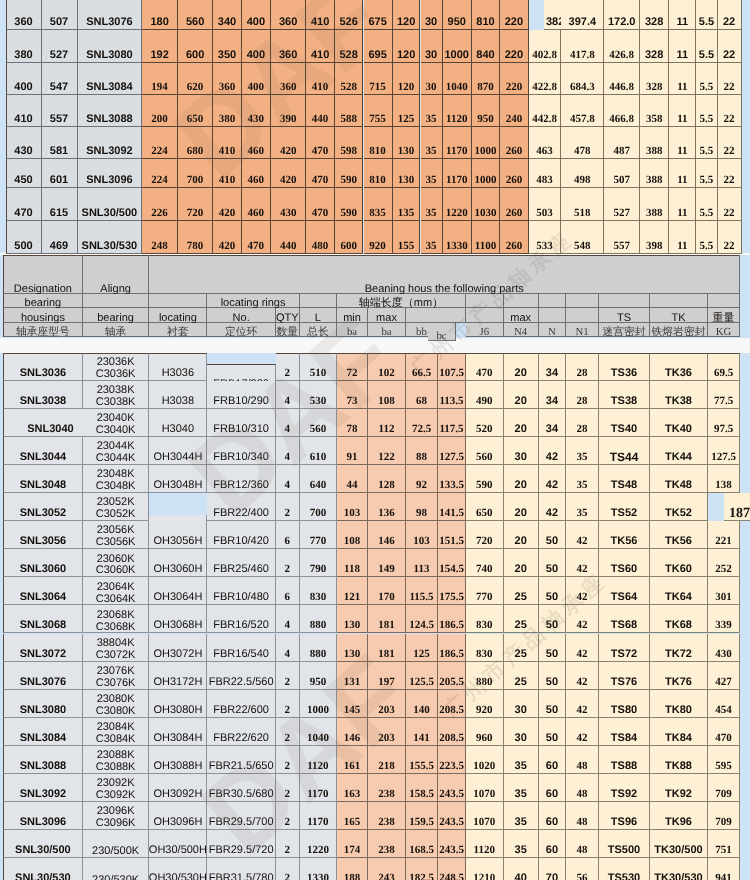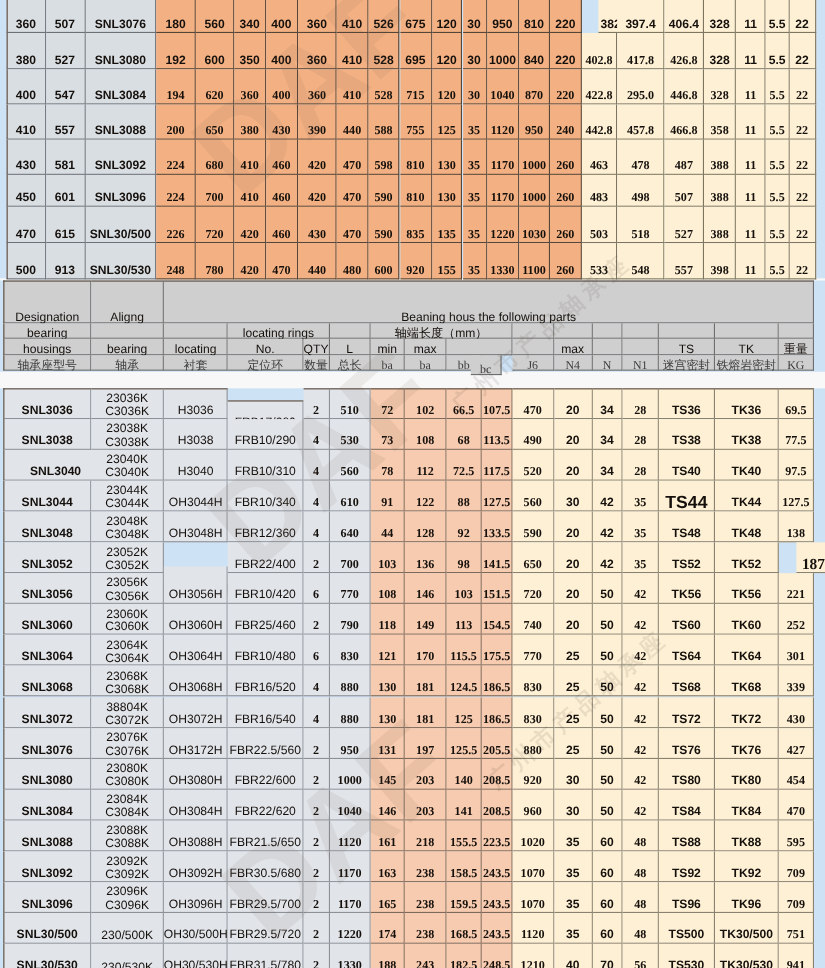--- a/index.html
+++ b/index.html
@@ -47,21 +47,21 @@
 <div class="cell o sa" style="left:306.3px;top:-0.5px;width:28.6px;height:30.5px;font-size:11px">410</div>
 <div class="cell o sa" style="left:334.9px;top:-0.5px;width:28.6px;height:30.5px;font-size:11px">526</div>
 <div class="cell o sa" style="left:363.5px;top:-0.5px;width:29.2px;height:30.5px;font-size:11px">675</div>
 <div class="cell o sa" style="left:392.7px;top:-0.5px;width:27.8px;height:30.5px;font-size:11px">120</div>
 <div class="cell o sa" style="left:420.5px;top:-0.5px;width:22px;height:30.5px;font-size:11px">30</div>
 <div class="cell o sa" style="left:442.5px;top:-0.5px;width:29.5px;height:30.5px;font-size:11px">950</div>
 <div class="cell o sa" style="left:472px;top:-0.5px;width:27.9px;height:30.5px;font-size:11px">810</div>
 <div class="cell o sa" style="left:499.9px;top:-0.5px;width:29px;height:30.5px;font-size:11px">220</div>
 <div class="cell c sa" style="left:544px;top:-0.5px;width:32.4px;height:30.5px;font-size:11px">382.4</div>
 <div class="cell c sa" style="left:561.3px;top:-0.5px;width:43px;height:30.5px;font-size:11px">397.4</div>
-<div class="cell c sa" style="left:604.3px;top:-0.5px;width:35.8px;height:30.5px;font-size:11px">406.4</div>
+<div class="cell c sa" style="left:604.3px;top:-0.5px;width:35.8px;height:30.5px;font-size:11px">172.0</div>
 <div class="cell c sa" style="left:640.1px;top:-0.5px;width:29.2px;height:30.5px;font-size:11px">328</div>
 <div class="cell c sa" style="left:669.3px;top:-0.5px;width:27.1px;height:30.5px;font-size:11px">11</div>
 <div class="cell c sa" style="left:696.4px;top:-0.5px;width:21.2px;height:30.5px;font-size:11px">5.5</div>
 <div class="cell c sa" style="left:717.6px;top:-0.5px;width:24px;height:30.5px;font-size:11px">22</div>
 <div class="cell g sa lb" style="left:5.5px;top:30px;width:36px;height:32.5px;font-size:11px">380</div>
 <div class="cell g sa" style="left:41.5px;top:30px;width:36px;height:32.5px;font-size:11px">527</div>
 <div class="cell g sa" style="left:77.5px;top:30px;width:64.8px;height:32.5px;font-size:11px">SNL3080</div>
 <div class="cell o sa" style="left:142.3px;top:30px;width:35.6px;height:32.5px;font-size:11px">192</div>
 <div class="cell o sa" style="left:177.9px;top:30px;width:35.4px;height:32.5px;font-size:11px">600</div>
 <div class="cell o sa" style="left:213.3px;top:30px;width:28.4px;height:32.5px;font-size:11px">350</div>
@@ -92,21 +92,21 @@
 <div class="cell o sf" style="left:271px;top:62.5px;width:35.3px;height:32px;font-size:11px">360</div>
 <div class="cell o sf" style="left:306.3px;top:62.5px;width:28.6px;height:32px;font-size:11px">410</div>
 <div class="cell o sf" style="left:334.9px;top:62.5px;width:28.6px;height:32px;font-size:11px">528</div>
 <div class="cell o sf" style="left:363.5px;top:62.5px;width:29.2px;height:32px;font-size:11px">715</div>
 <div class="cell o sf" style="left:392.7px;top:62.5px;width:27.8px;height:32px;font-size:11px">120</div>
 <div class="cell o sf" style="left:420.5px;top:62.5px;width:22px;height:32px;font-size:11px">30</div>
 <div class="cell o sf" style="left:442.5px;top:62.5px;width:29.5px;height:32px;font-size:11px">1040</div>
 <div class="cell o sf" style="left:472px;top:62.5px;width:27.9px;height:32px;font-size:11px">870</div>
 <div class="cell o sf" style="left:499.9px;top:62.5px;width:29px;height:32px;font-size:11px">220</div>
 <div class="cell c sf" style="left:528.9px;top:62.5px;width:32.4px;height:32px;font-size:11px">422.8</div>
-<div class="cell c sf" style="left:561.3px;top:62.5px;width:43px;height:32px;font-size:11px">295.0</div>
+<div class="cell c sf" style="left:561.3px;top:62.5px;width:43px;height:32px;font-size:11px">684.3</div>
 <div class="cell c sf" style="left:604.3px;top:62.5px;width:35.8px;height:32px;font-size:11px">446.8</div>
 <div class="cell c sf" style="left:640.1px;top:62.5px;width:29.2px;height:32px;font-size:11px">328</div>
 <div class="cell c sf" style="left:669.3px;top:62.5px;width:27.1px;height:32px;font-size:11px">11</div>
 <div class="cell c sf" style="left:696.4px;top:62.5px;width:21.2px;height:32px;font-size:11px">5.5</div>
 <div class="cell c sf" style="left:717.6px;top:62.5px;width:24px;height:32px;font-size:11px">22</div>
 <div class="cell g sa lb" style="left:5.5px;top:94.5px;width:36px;height:32px;font-size:11px">410</div>
 <div class="cell g sa" style="left:41.5px;top:94.5px;width:36px;height:32px;font-size:11px">557</div>
 <div class="cell g sa" style="left:77.5px;top:94.5px;width:64.8px;height:32px;font-size:11px">SNL3088</div>
 <div class="cell o sf" style="left:142.3px;top:94.5px;width:35.6px;height:32px;font-size:11px">200</div>
 <div class="cell o sf" style="left:177.9px;top:94.5px;width:35.4px;height:32px;font-size:11px">650</div>
@@ -191,21 +191,21 @@
 <div class="cell o sf" style="left:472px;top:187.5px;width:27.9px;height:33px;font-size:11px">1030</div>
 <div class="cell o sf" style="left:499.9px;top:187.5px;width:29px;height:33px;font-size:11px">260</div>
 <div class="cell c sf" style="left:528.9px;top:187.5px;width:32.4px;height:33px;font-size:11px">503</div>
 <div class="cell c sf" style="left:561.3px;top:187.5px;width:43px;height:33px;font-size:11px">518</div>
 <div class="cell c sf" style="left:604.3px;top:187.5px;width:35.8px;height:33px;font-size:11px">527</div>
 <div class="cell c sf" style="left:640.1px;top:187.5px;width:29.2px;height:33px;font-size:11px">388</div>
 <div class="cell c sf" style="left:669.3px;top:187.5px;width:27.1px;height:33px;font-size:11px">11</div>
 <div class="cell c sf" style="left:696.4px;top:187.5px;width:21.2px;height:33px;font-size:11px">5.5</div>
 <div class="cell c sf" style="left:717.6px;top:187.5px;width:24px;height:33px;font-size:11px">22</div>
 <div class="cell g sa lb" style="left:5.5px;top:220.5px;width:36px;height:33px;font-size:11px">500</div>
-<div class="cell g sa" style="left:41.5px;top:220.5px;width:36px;height:33px;font-size:11px">913</div>
+<div class="cell g sa" style="left:41.5px;top:220.5px;width:36px;height:33px;font-size:11px">469</div>
 <div class="cell g sa" style="left:77.5px;top:220.5px;width:64.8px;height:33px;font-size:11px">SNL30/530</div>
 <div class="cell o sf" style="left:142.3px;top:220.5px;width:35.6px;height:33px;font-size:11px">248</div>
 <div class="cell o sf" style="left:177.9px;top:220.5px;width:35.4px;height:33px;font-size:11px">780</div>
 <div class="cell o sf" style="left:213.3px;top:220.5px;width:28.4px;height:33px;font-size:11px">420</div>
 <div class="cell o sf" style="left:241.7px;top:220.5px;width:29.3px;height:33px;font-size:11px">470</div>
 <div class="cell o sf" style="left:271px;top:220.5px;width:35.3px;height:33px;font-size:11px">440</div>
 <div class="cell o sf" style="left:306.3px;top:220.5px;width:28.6px;height:33px;font-size:11px">480</div>
 <div class="cell o sf" style="left:334.9px;top:220.5px;width:28.6px;height:33px;font-size:11px">600</div>
 <div class="cell o sf" style="left:363.5px;top:220.5px;width:29.2px;height:33px;font-size:11px">920</div>
 <div class="cell o sf" style="left:392.7px;top:220.5px;width:27.8px;height:33px;font-size:11px">155</div>
@@ -441,21 +441,21 @@
 <div class="cell bg sf" style="left:275.9px;top:436.8px;width:23.9px;height:28.1px;font-size:11px">4</div>
 <div class="cell bg sf" style="left:299.8px;top:436.8px;width:37.2px;height:28.1px;font-size:11px">610</div>
 <div class="cell bo sf" style="left:337px;top:436.8px;width:31px;height:28.1px;font-size:11px">91</div>
 <div class="cell bo sf" style="left:368px;top:436.8px;width:38px;height:28.1px;font-size:11px">122</div>
 <div class="cell bo sf" style="left:406px;top:436.8px;width:32px;height:28.1px;font-size:11px">88</div>
 <div class="cell bo sf" style="left:438px;top:436.8px;width:28px;height:28.1px;font-size:11px">127.5</div>
 <div class="cell bc sf" style="left:466px;top:436.8px;width:37.5px;height:28.1px;font-size:11px">560</div>
 <div class="cell bc sa" style="left:503.5px;top:436.8px;width:35.3px;height:28.1px;font-size:11px">30</div>
 <div class="cell bc sa" style="left:538.8px;top:436.8px;width:27.2px;height:28.1px;font-size:11px">42</div>
 <div class="cell bc sf" style="left:566px;top:436.8px;width:33px;height:28.1px;font-size:11px">35</div>
-<div class="cell bc sa" style="left:599px;top:436.8px;width:51px;height:28.1px;font-size:16px">TS44</div>
+<div class="cell bc sa" style="left:599px;top:436.8px;width:51px;height:28.1px;font-size:12px">TS44</div>
 <div class="cell bc sa" style="left:650px;top:436.8px;width:58px;height:28.1px;font-size:11px">TK44</div>
 <div class="cell bc sf" style="left:708px;top:436.8px;width:32px;height:28.1px;font-size:11px">127.5</div>
 <div class="cell bg sa lb" style="left:3px;top:464.9px;width:79.8px;height:28.1px;font-size:11px">SNL3048</div>
 <div class="cell bg sn twoline" style="left:82.8px;top:464.9px;width:66.6px;height:28.1px;font-size:11px">
         <span>23048K</span>
         <span>C3048K</span>
       </div>
 <div class="cell bg sn" style="left:149.4px;top:464.9px;width:58px;height:28.1px;font-size:11px">OH3048H</div>
 <div class="cell bg sn" style="left:207.4px;top:464.9px;width:68.5px;height:28.1px;font-size:11px">FBR12/360</div>
 <div class="cell bg sf" style="left:275.9px;top:464.9px;width:23.9px;height:28.1px;font-size:11px">4</div>

